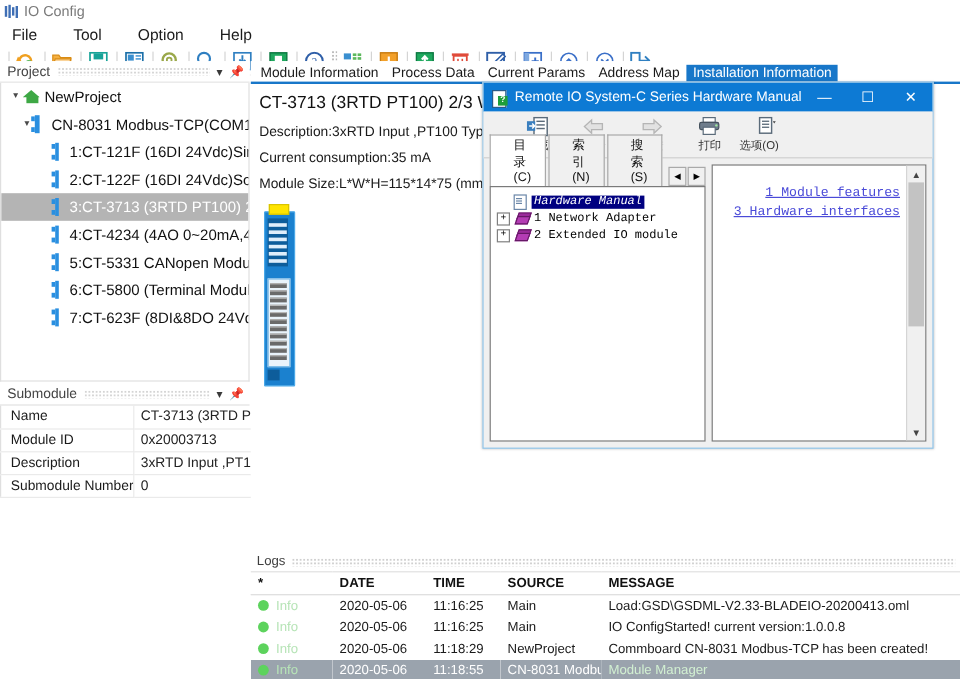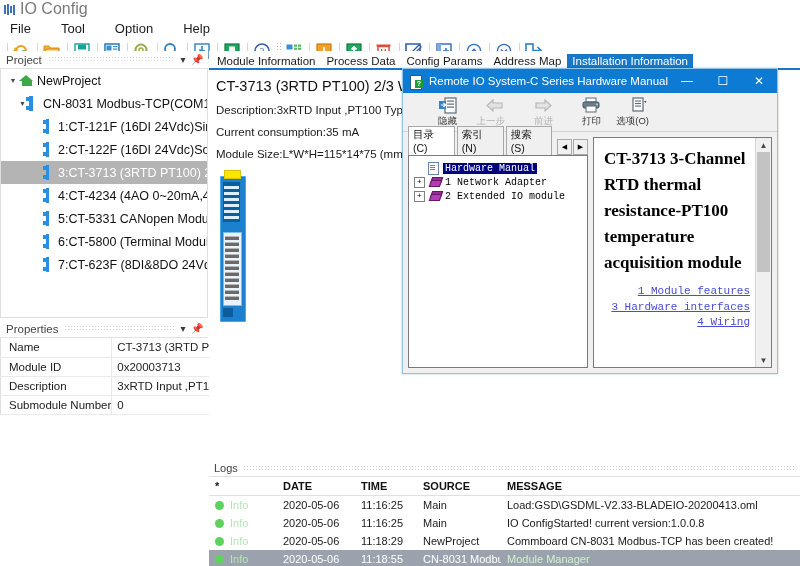--- a/index.html
+++ b/index.html
@@ -12,21 +12,21 @@
   .app{position:relative;width:800px;height:566px;background:#ffffff;}
 
   
   .titlebar{height:18px;background:#ffffff;display:flex;align-items:center;padding-left:4px;}
   .title-ico{width:11px;height:11px;margin-right:5px;position:relative;}
   .title-ico i{position:absolute;top:0;width:2px;height:11px;background:#3f6fb5;display:block;}
   .title-ico i:nth-child(1){left:0px;height:9px;top:1px;}
   .title-ico i:nth-child(2){left:3px;height:11px;}
   .title-ico i:nth-child(3){left:6px;height:7px;top:2px;}
   .title-ico i:nth-child(4){left:9px;height:10px;top:1px;}
-  .title-text{font-size:16px;color:#7a7a7a;}
+  .title-text{font-size:12px;color:#7a7a7a;}
 
   
   .menubar{height:21px;display:flex;align-items:center;padding-left:8px;background:#fff;}
   .menubar span{font-size:13px;color:#1b1b1b;margin-right:26px;cursor:default;padding:1px 2px;}
 
   
   .toolbar{height:23px;display:flex;align-items:center;padding-left:3px;background:#fff;border-bottom:1px solid #e6e6e6;}
   .tbtn{width:19px;height:19px;margin-right:2px;display:flex;align-items:center;justify-content:center;position:relative;cursor:default;}
   .tbtn svg{display:block;}
   .tsep{width:1px;height:15px;background:#d4d4d4;margin:0 4px;}
@@ -129,21 +129,21 @@
 
   .help-toolbar{height:38px;background:#f0f0f0;border-bottom:1px solid #d0d0d0;display:flex;align-items:center;padding-left:6px;}
   .htb{width:48px;height:36px;display:flex;flex-direction:column;align-items:flex-end;justify-content:center;cursor:default;}
   .htb .gl{height:18px;display:flex;align-items:center;}
   .htb .cap{font-size:9.5px;color:#333;margin-top:1px;}
   .htb.dis .cap{color:#b2b2b2;}
 
   .help-body{position:absolute;left:5px;right:5px;top:68px;bottom:5px;display:flex;}
   .help-left{width:180px;display:flex;flex-direction:column;}
   .htabs{display:flex;height:18px;align-items:flex-end;}
-  .htab{font-size:10.5px;border:1px solid #a9a9a9;background:#f0f0f0;padding:1px 6px 1px 4px;margin-right:2px;
+  .htab{font-size:10.5px;border:1px solid #a9a9a9;background:#f0f0f0;padding:1px 6px 1px 19px;margin-right:2px;
         border-bottom:none;cursor:default;color:#111;}
   .htab.active{background:#fff;}
   .hnav{display:flex;margin-left:2px;align-items:center;}
   .hnavbtn{width:13px;height:14px;border:1px solid #a9a9a9;background:#f0f0f0;font-size:7px;
            display:flex;align-items:center;justify-content:center;margin-left:1px;cursor:default;}
   .htree{flex:1;background:#fff;border:1px solid #7a7a7a;padding:5px 0 0 5px;overflow:hidden;}
   .hrow{height:14px;display:flex;align-items:center;font-family:"Liberation Mono",monospace;font-size:10px;color:#000;white-space:nowrap;}
   .hexp{width:9px;height:9px;border:1px solid #808080;background:#fff;font-size:8px;line-height:7px;
         text-align:center;margin-right:4px;flex:0 0 auto;color:#000;}
   .hpage{width:9px;height:11px;background:#fff;border:1px solid #6a86a8;margin-right:4px;flex:0 0 auto;position:relative;}
@@ -410,21 +410,21 @@
               <i></i>
               <i></i>
               <i></i>
             </span>
           <span>7:CT-623F (8DI&amp;8DO 24Vdc)</span>
         </div>
       </div>
 
       <div class="props">
         <div class="panelhdr">
-          <span class="lbl">Properties</span>
+          <span class="lbl">Submodule</span>
           <span class="fill"></span>
           <span class="ctl">▾</span>
           <span class="ctl">📌</span>
         </div>
         <table class="proptable">
           <tbody>
               <tr>
             <td class="k">Name</td>
             <td class="v">CT-3713 (3RTD PT100)</td>
           </tr>
@@ -442,21 +442,21 @@
           </tr>
         </tbody>
           </table>
       </div>
     </div>
 
     <div class="rightcol">
       <div class="tabs">
         <div class="tab">Module Information</div>
         <div class="tab">Process Data</div>
-        <div class="tab">Config Params</div>
+        <div class="tab">Current Params</div>
         <div class="tab">Address Map</div>
         <div class="tab active">Installation Information</div>
       </div>
 
       <div class="modpane">
         <div class="modtitle">CT-3713 (3RTD PT100) 2/3 Wire</div>
         <div class="modline">Description:3xRTD Input ,PT100 Type</div>
         <div class="modline">Current consumption:35 mA</div>
         <div class="modline">Module Size:L*W*H=115*14*75 (mm)</div>
 
@@ -611,21 +611,21 @@
         <div class="htabs">
           <div class="htab active">目录(C)</div>
           <div class="htab">索引(N)</div>
           <div class="htab">搜索(S)</div>
           <div class="hnav">
             <div class="hnavbtn">◀</div>
             <div class="hnavbtn">▶</div>
           </div>
         </div>
         <div class="htree">
-          <div class="hrow" style="padding-left:14px;">
+          <div class="hrow" style="padding-left:14px;font-style:italic;">
             <span class="hpage"></span>
             <span class="hsel">Hardware Manual</span>
           </div>
           <div class="hrow">
             <span class="hexp">+</span>
             <span class="hbook">
                 <i></i>
                 <i></i>
               </span>
             <span>1 Network Adapter</span>
@@ -636,25 +636,23 @@
                 <i></i>
                 <i></i>
               </span>
             <span>2 Extended IO module</span>
           </div>
         </div>
       </div>
 
       <div class="help-right">
         <div class="hcontent">
-          <div class="hhead">CT-3713 3-Channel RTD thermal resistance-PT100 temperature acquisition module</div>
           <div class="hlinks">
             <a class="hlink">1 Module features</a>
             <a class="hlink">3 Hardware interfaces</a>
-            <a class="hlink">4 Wiring</a>
           </div>
         </div>
         <div class="hscroll">
           <div class="hsb-up">▲</div>
           <div class="hsb-thumb"></div>
           <div class="hsb-dn" style="position:absolute;bottom:0;left:0;width:15px;">▼</div>
         </div>
       </div>
     </div>
   </div>

